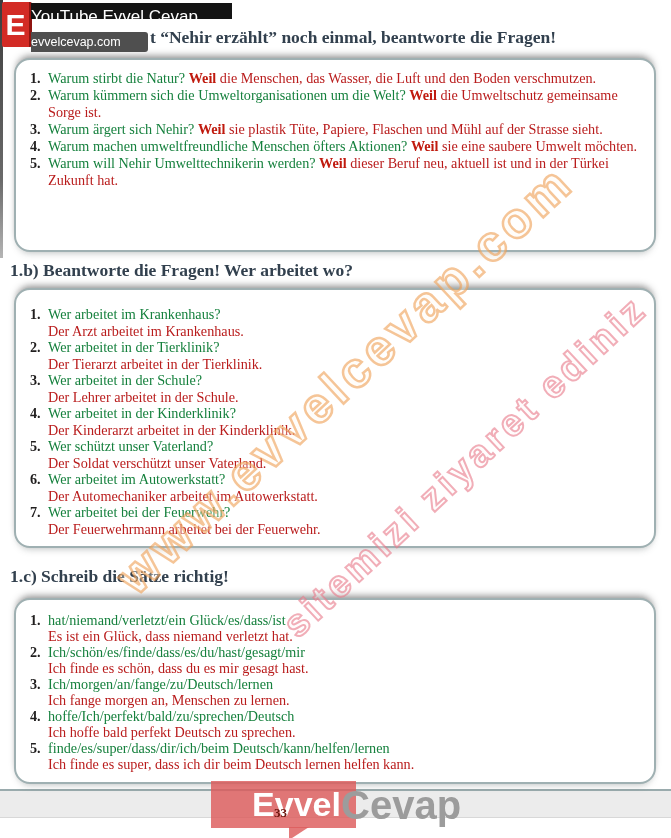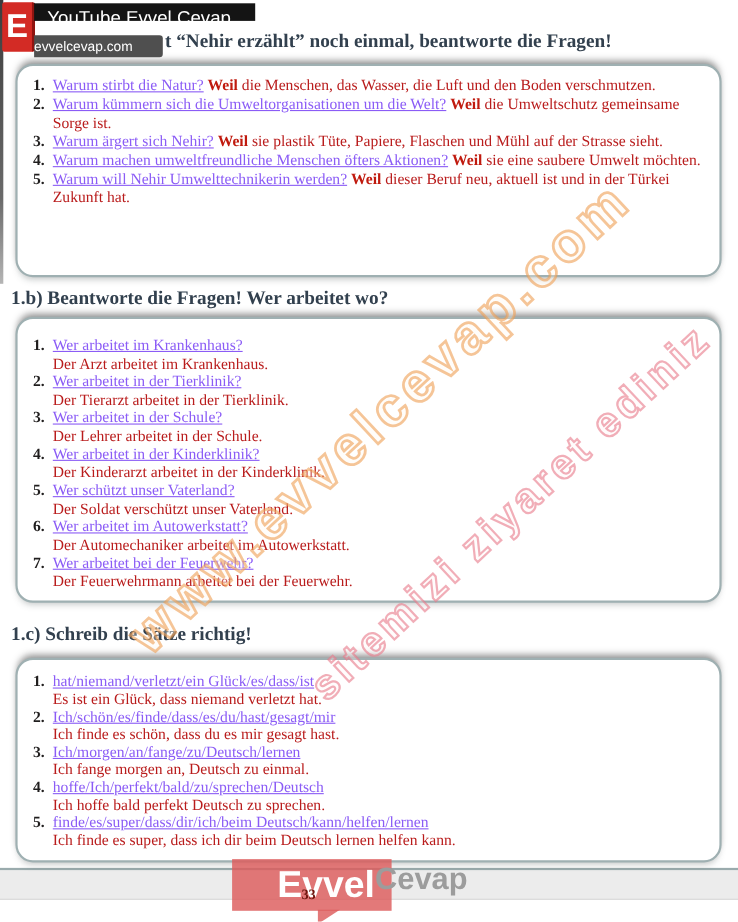--- a/index.html
+++ b/index.html
@@ -11,21 +11,21 @@
           background:linear-gradient(#3c3c3c 0%, #6a6a6a 70%, #b5b5b5 100%); z-index:3; }
 
   
   .e-box { position:absolute; left:2px; top:2px; width:27px; height:45px;
            background:#d32b25; border-right:3px solid #8f1410; border-radius:2px;
            z-index:4; color:#fff; font-family:"Liberation Sans", sans-serif;
            font-weight:bold; font-size:30px; text-align:center; line-height:45px; }
   .banner1 { position:absolute; left:31px; top:3px; width:201px; height:16px;
              background:#141414; z-index:4; color:#fff;
              font-family:"Liberation Sans", sans-serif; font-size:17px;
-             line-height:28px; padding-left:12px; box-sizing:border-box; }
+             line-height:28px; box-sizing:border-box; }
   .banner2 { position:absolute; left:31px; top:32px; width:117px; height:20px;
              background:#4f4f4f; z-index:4; color:#fff;
              font-family:"Liberation Sans", sans-serif; font-size:12.5px;
              line-height:20px; box-sizing:border-box;
              border-radius:0 3px 3px 0; }
 
   
   .h { position:absolute; font-weight:bold; font-size:17.5px; color:#32404e; white-space:nowrap; }
   .h1a-prefix { left:8px; top:27px; z-index:1; }
   .h1a { left:150px; top:27px; z-index:2; }
@@ -39,21 +39,21 @@
           z-index:2; }
   .box1 { top:58px;  height:194px; }
   .box2 { top:288px; height:260px; }
   .box3 { top:598px; height:186px; }
   .inner { padding:10px 14px 8px 14px; font-size:14.2px; color:#201e1e; }
   .box1 .inner { line-height:17px; }
   .box2 .inner { line-height:16.5px; padding-top:16px; }
   .box3 .inner { line-height:16px; padding-top:12px; }
   .item { position:relative; padding-left:18px; }
   .num { position:absolute; left:0; top:0; font-weight:bold; color:#201e1e; }
-  .q { color:#8b5cf6;text-decoration:underline; }
+  .q { color:#15803d; }
   .ans { color:#b91c1c; }
   .weil { color:#c01a0e; font-weight:bold; }
 
   
   .wm { position:absolute; z-index:5; pointer-events:none; white-space:nowrap;
         font-family:"Liberation Sans", sans-serif; font-weight:bold;
         text-align:center; transform:rotate(-43deg); }
   .wm1 { left:-55px; top:350px; width:800px; font-size:50px; letter-spacing:5px;
          color:rgba(255,248,238,0.30); -webkit-text-stroke:2.5px rgba(238,158,84,0.60); }
   .wm2 { left:185px; top:445px; width:560px; font-size:38px; letter-spacing:4px;
@@ -65,21 +65,21 @@
                  border-bottom:1px solid #d8d8d8; box-sizing:border-box; z-index:1; }
   .logo-evvel { position:absolute; left:211px; top:781px; width:119px; height:47px;
                 background:rgba(221,92,92,0.82); z-index:6;
                 font-family:"Liberation Sans", sans-serif; font-weight:bold;
                 font-size:34px; color:#fff; text-align:center; line-height:47px;padding-left:26px; }
   .logo-evvel::after { content:""; position:absolute; left:78px; bottom:-12px;
                        border-top:13px solid rgba(221,92,92,0.82);
                        border-right:20px solid transparent; }
   .logo-cevap { position:absolute; left:341px; top:783px; z-index:6;
                 font-family:"Liberation Sans", sans-serif; font-weight:bold;
-                font-size:28px; color:#9c9c9c;text-align:center; }
+                font-size:40px; color:#9c9c9c;text-align:center; }
   .page-num { position:absolute; left:274px; top:805px; z-index:7;
               font-weight:bold; font-size:13px; color:#6e150e; }
 </style>
 </head>
 <body>
 
 <div class="page">
 
   <div class="edge"></div>
 
@@ -154,21 +154,21 @@
           <div class="ans">Es ist ein Glück, dass niemand verletzt hat.</div>
         </div>
       <div class="item">
           <b class="num">2.</b>
           <div class="q">Ich/schön/es/finde/dass/es/du/hast/gesagt/mir</div>
           <div class="ans">Ich finde es schön, dass du es mir gesagt hast.</div>
         </div>
       <div class="item">
           <b class="num">3.</b>
           <div class="q">Ich/morgen/an/fange/zu/Deutsch/lernen</div>
-          <div class="ans">Ich fange morgen an, Deutsch zu einmal.</div>
+          <div class="ans">Ich fange morgen an, Menschen zu lernen.</div>
         </div>
       <div class="item">
           <b class="num">4.</b>
           <div class="q">hoffe/Ich/perfekt/bald/zu/sprechen/Deutsch</div>
           <div class="ans">Ich hoffe bald perfekt Deutsch zu sprechen.</div>
         </div>
       <div class="item">
           <b class="num">5.</b>
           <div class="q">finde/es/super/dass/dir/ich/beim Deutsch/kann/helfen/lernen</div>
           <div class="ans">Ich finde es super, dass ich dir beim Deutsch lernen helfen kann.</div>

